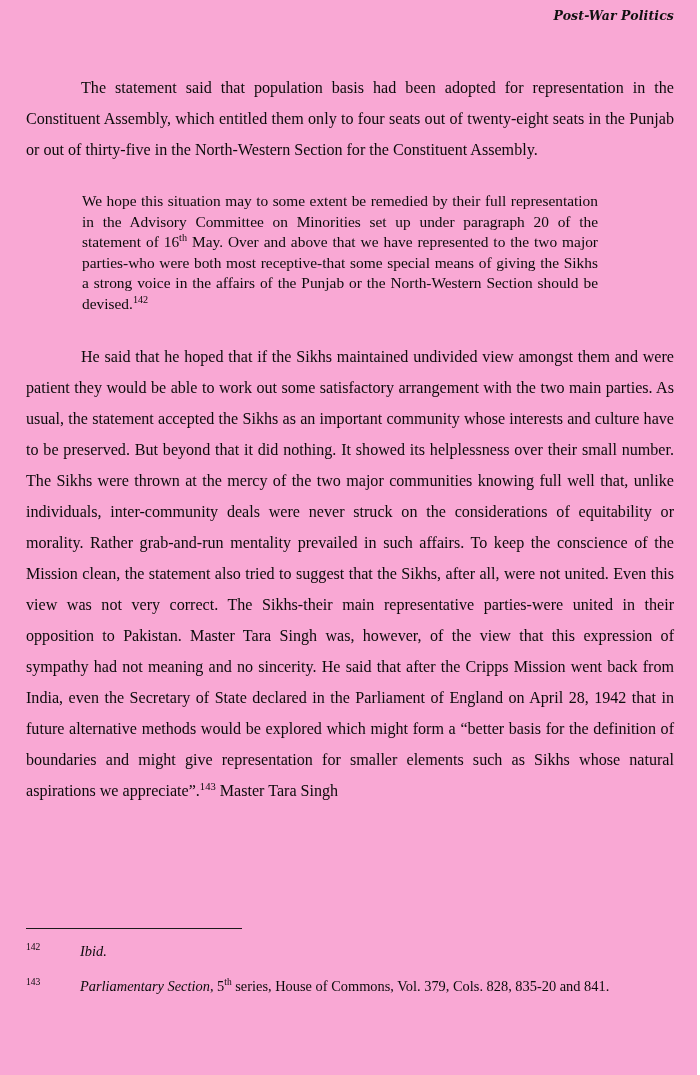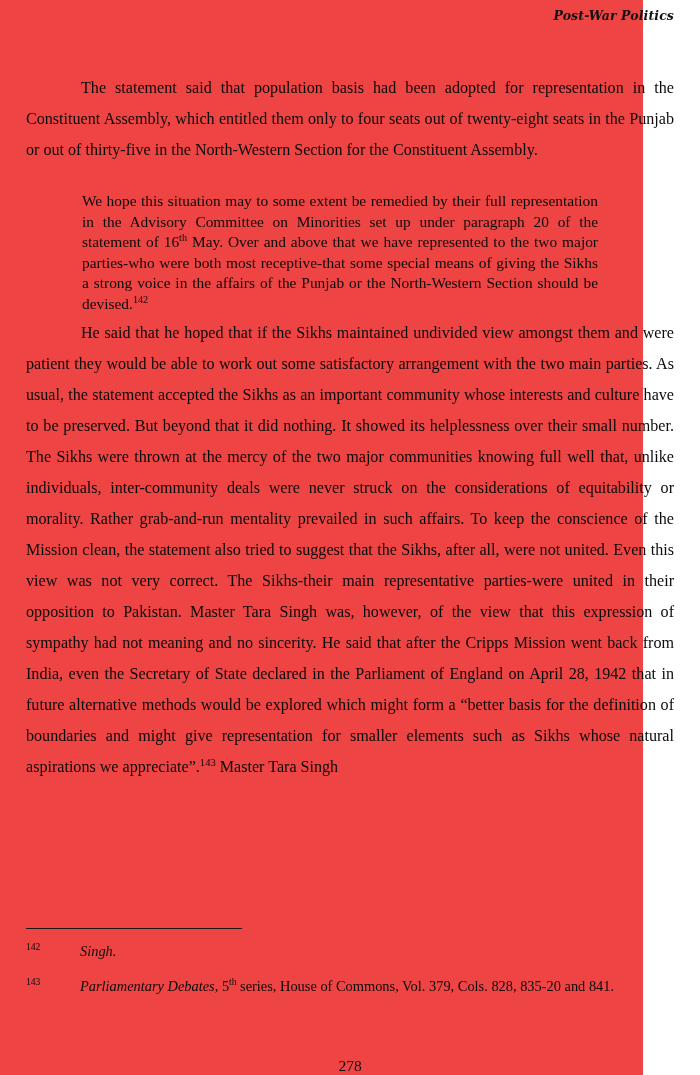--- a/index.html
+++ b/index.html
@@ -14,23 +14,23 @@
     overflow: hidden;
     font-family: "Liberation Serif", "DejaVu Serif", serif;
     color: #000000;
     -webkit-font-smoothing: antialiased;
   }
 
   .page {
     position: absolute;
     left: 0;
     top: 0;
-    width: 643px;
+    width: 697px;
     height: 1075px;
-    background: #ef4444;
+    background: #f9a8d4;
   }
 
   
   .running-header {
     position: absolute;
     left: 26px;
     top: 8px;
     width: 648px;
     text-align: right;
     font-family: "DejaVu Serif", "Liberation Serif", serif;
@@ -53,21 +53,21 @@
     margin: 0 0 0 0;
     font-size: 16.1px;
     line-height: 31px;
     text-align: justify;
     text-justify: inter-word;
     text-indent: 55px;
     color: #0b0b0b;
   }
 
   p.body-para.cont {
-    margin-top: 2px;
+    margin-top: 26px;
   }
 
   
   .blockquote {
     margin: 26px 0 0 56px;
     width: 516px;
     font-size: 15.4px;
     line-height: 20.6px;
     text-align: justify;
     text-justify: inter-word;
@@ -150,24 +150,23 @@
       <span>He said that he hoped that if the Sikhs maintained undivided view amongst them and were patient they would be able to work out some satisfactory arrangement with the two main parties. As usual, the statement accepted the Sikhs as an important community whose interests and culture have to be preserved. But beyond that it did nothing. It showed its helplessness over their small number. The Sikhs were thrown at the mercy of the two major communities knowing full well that, unlike individuals, inter-community deals were never struck on the considerations of equitability or morality. Rather grab-and-run mentality prevailed in such affairs. To keep the conscience of the Mission clean, the statement also tried to suggest that the Sikhs, after all, were not united. Even this view was not very correct. The Sikhs-their main representative parties-were united in their opposition to Pakistan. Master Tara Singh was, however, of the view that this expression of sympathy had not meaning and no sincerity. He said that after the Cripps Mission went back from India, even the Secretary of State declared in the Parliament of England on April 28, 1942 that in future alternative methods would be explored which might form a “better basis for the definition of boundaries and might give representation for smaller elements such as Sikhs whose natural aspirations we appreciate”.</span><sup>143</sup><span> Master Tara Singh</span>
     </p>
 
   </div>
 
   <div class="footnotes">
     <div class="footnote-rule"></div>
 
     <div class="footnote">
       <span class="fn-num">142</span>
-      <span class="fn-text"><span class="fn-italic">Singh.</span></span>
+      <span class="fn-text"><span class="fn-italic">Ibid.</span></span>
     </div>
 
     <div class="footnote">
       <span class="fn-num">143</span>
-      <span class="fn-text"><span class="fn-italic">Parliamentary Debates</span><span>, 5</span><sup>th</sup><span> series, House of Commons, Vol. 379, Cols. 828, 835-20 and 841.</span></span>
+      <span class="fn-text"><span class="fn-italic">Parliamentary Section</span><span>, 5</span><sup>th</sup><span> series, House of Commons, Vol. 379, Cols. 828, 835-20 and 841.</span></span>
     </div>
   </div>
 
-  <div class="page-number">278</div>
 
 </div>
 
 </body></html>

